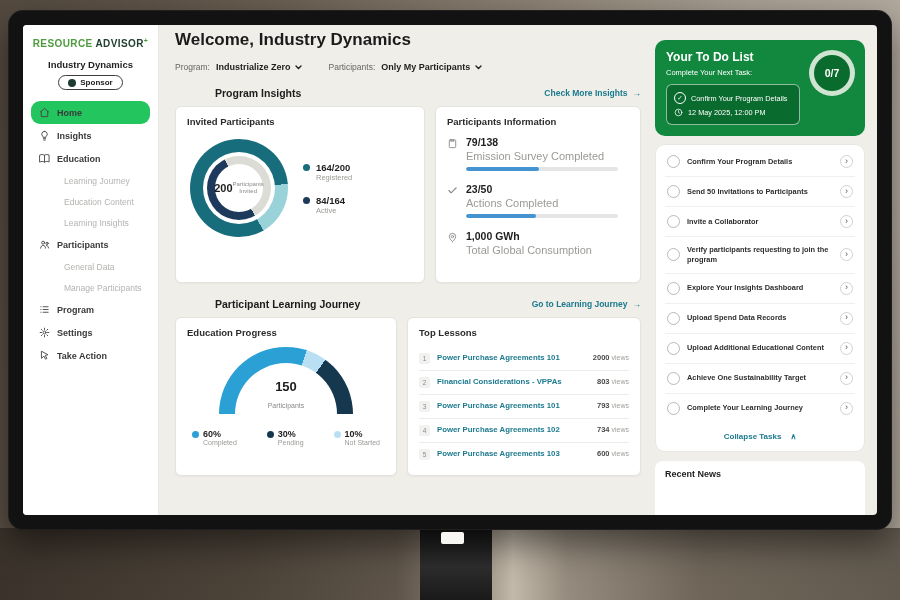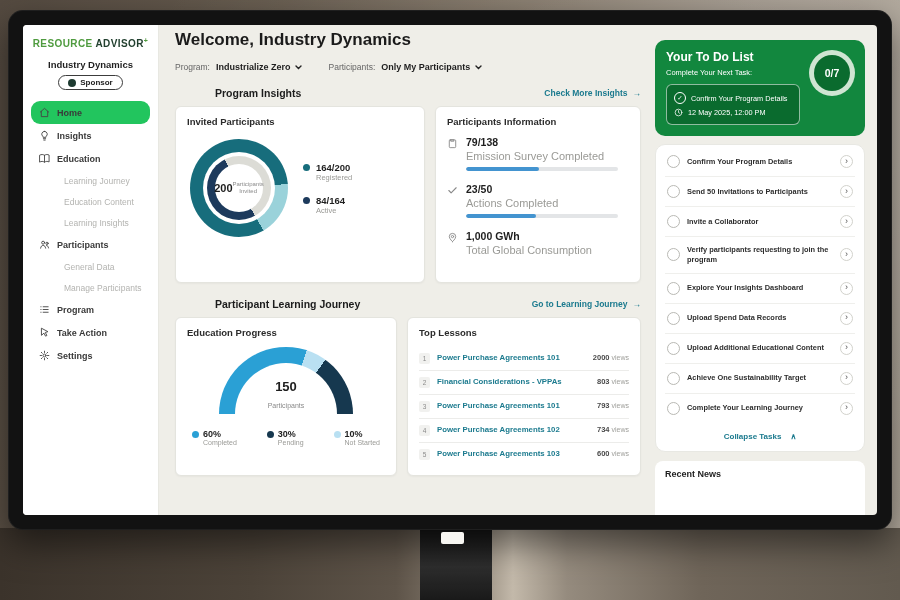--- a/index.html
+++ b/index.html
@@ -197,33 +197,33 @@
                 <svg width="11" height="11" viewBox="0 0 24 24" fill="none" stroke="currentColor" stroke-width="2" stroke-linecap="round" stroke-linejoin="round">
                   <path d="M4 6h.5M4 12h.5M4 18h.5"></path>
                   <path d="M9 6h11M9 12h11M9 18h11"></path>
                 </svg>
               </span>
             <span>Program</span>
           </div>
           <div class="nav-item">
             <span class="nav-ico">
                 <svg width="11" height="11" viewBox="0 0 24 24" fill="none" stroke="currentColor" stroke-width="2" stroke-linecap="round" stroke-linejoin="round">
-                  <path d="M6 3l13.5 7.2-5.8 1.7 3.5 6.6-2.9 1.5-3.5-6.6L6 17.6z"></path>
-                </svg>
-              </span>
-            <span>Take Action</span>
-          </div>
-          <div class="nav-item">
-            <span class="nav-ico">
-                <svg width="11" height="11" viewBox="0 0 24 24" fill="none" stroke="currentColor" stroke-width="2" stroke-linecap="round" stroke-linejoin="round">
                   <circle cx="12" cy="12" r="3.2"></circle>
                   <path d="M12 2.5v3M12 18.5v3M2.5 12h3M18.5 12h3M5 5l2.1 2.1M16.9 16.9L19 19M19 5l-2.1 2.1M7.1 16.9L5 19"></path>
                 </svg>
               </span>
             <span>Settings</span>
+          </div>
+          <div class="nav-item">
+            <span class="nav-ico">
+                <svg width="11" height="11" viewBox="0 0 24 24" fill="none" stroke="currentColor" stroke-width="2" stroke-linecap="round" stroke-linejoin="round">
+                  <path d="M6 3l13.5 7.2-5.8 1.7 3.5 6.6-2.9 1.5-3.5-6.6L6 17.6z"></path>
+                </svg>
+              </span>
+            <span>Take Action</span>
           </div>
         </nav>
       </aside>
 
       <main class="main">
         <h1>Welcome, Industry Dynamics</h1>
 
         <div class="filters">
           <span>Program:</span>
           <span class="f-group">

